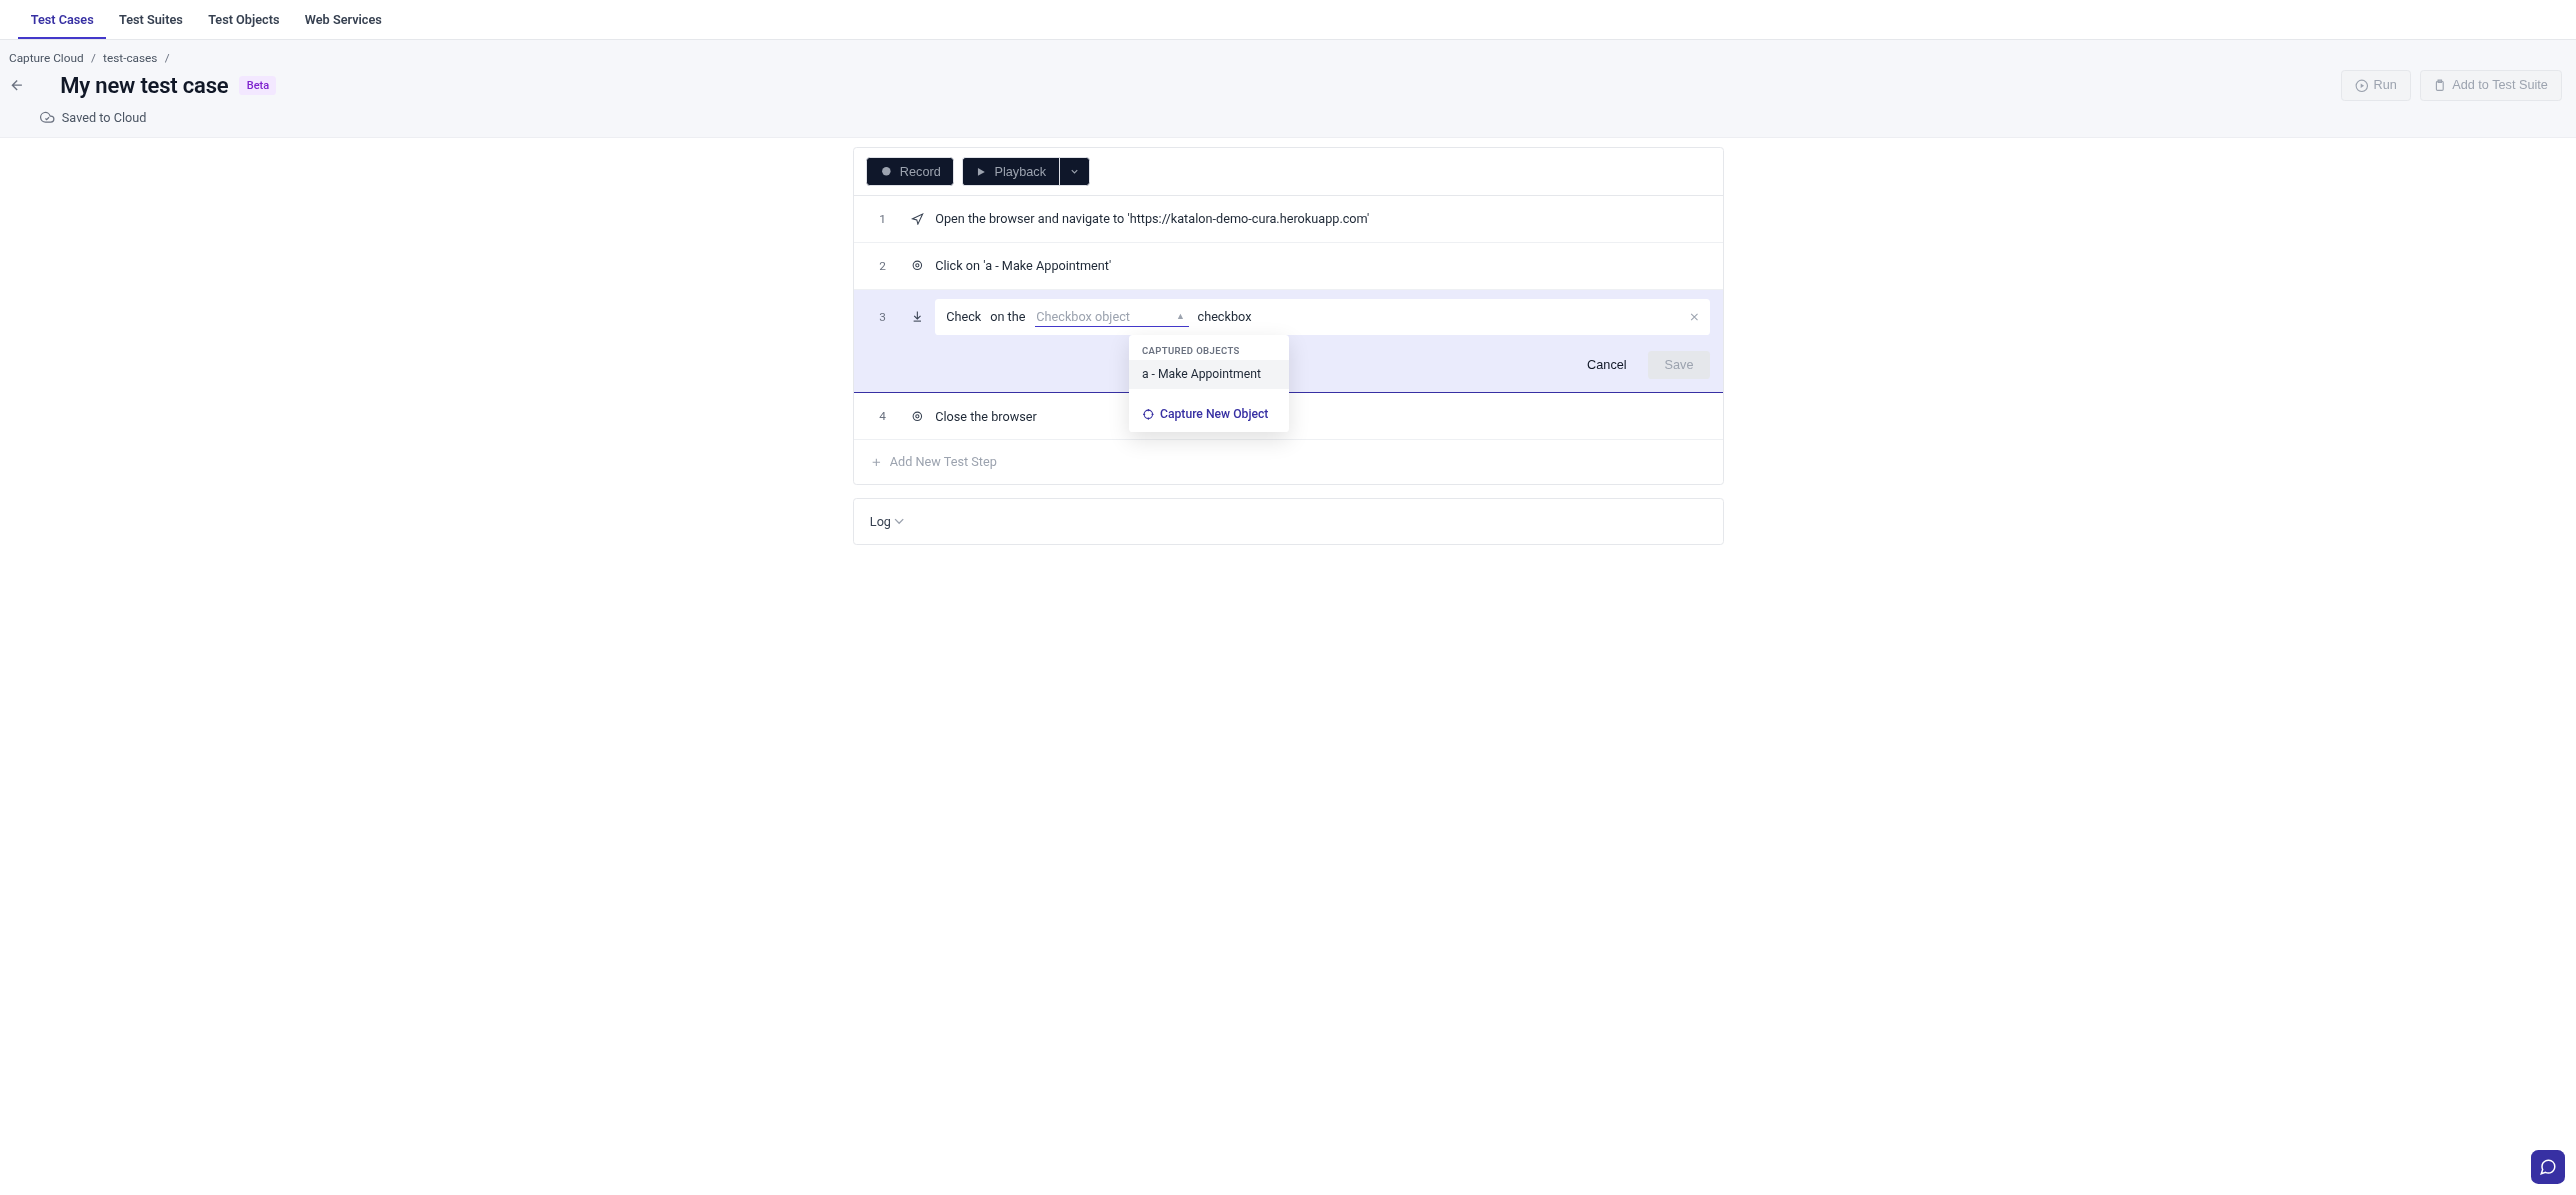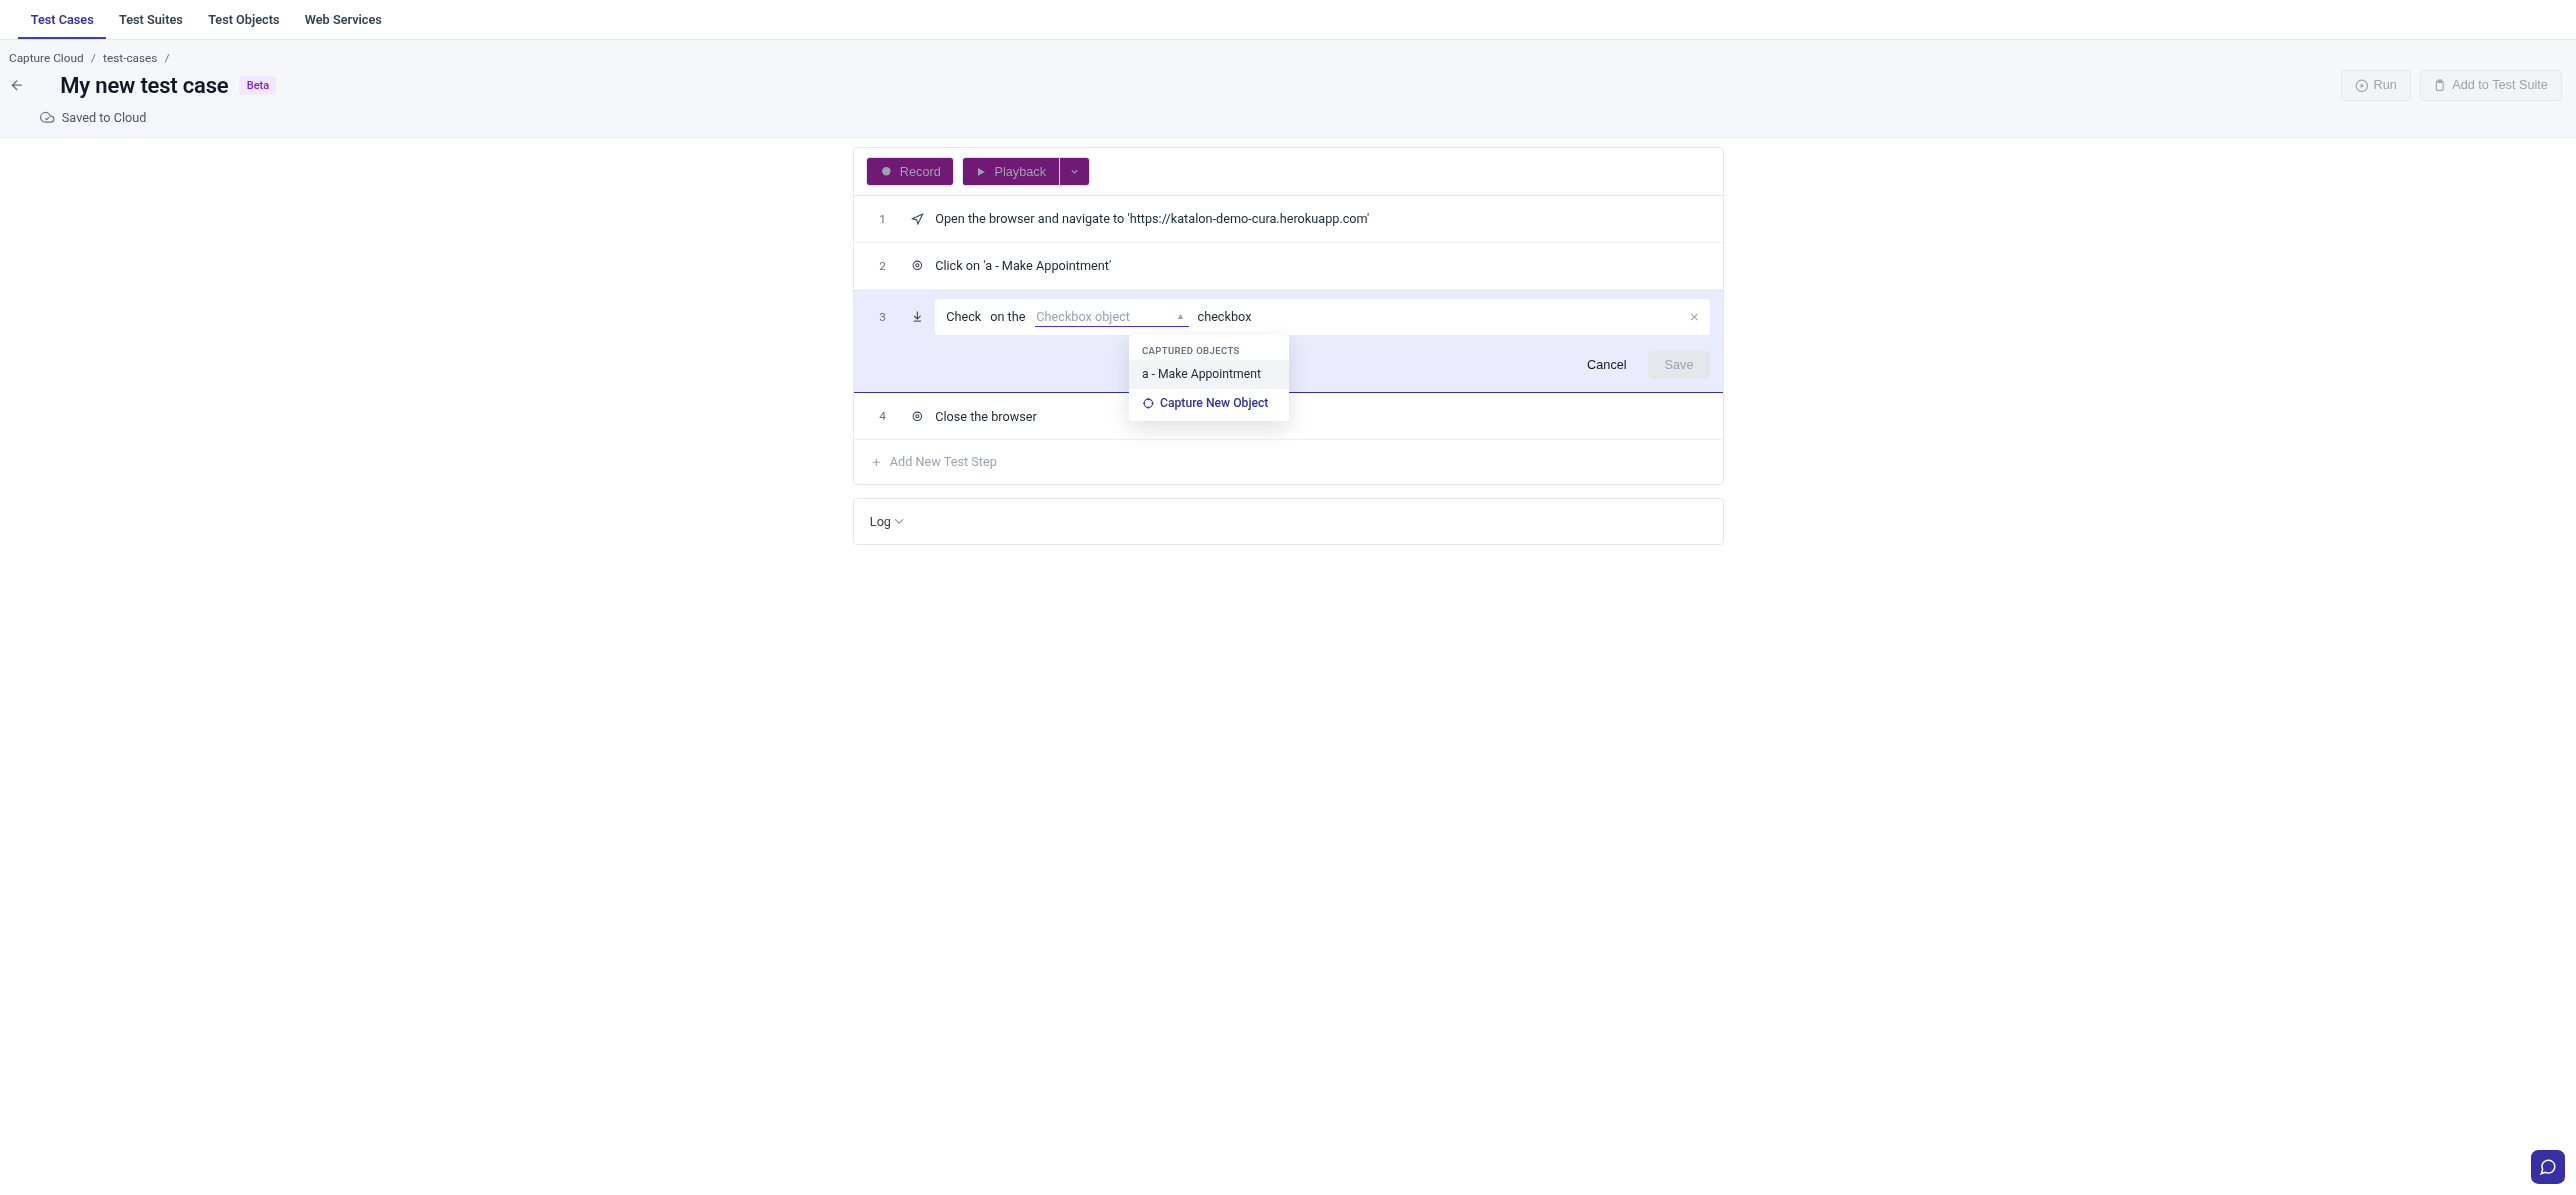--- a/index.html
+++ b/index.html
@@ -25,21 +25,21 @@
   .title-actions { display: flex; gap: 9px; padding-right: 5.4px; }
   .hdr-btn { display: inline-flex; align-items: center; gap: 5.4px; padding: 7.3px 12.7px; border-radius: 3.6px; border: 0.9px solid #e5e7eb; background: #f3f4f6; color: #9ca3af; font-size: 12.7px; font-weight: 500; cursor: not-allowed; justify-content: flex-end; }
   
   .saved-row { display: flex; align-items: center; gap: 7.3px; margin-top: 9px; padding-left: 31px; color: #4b5563; font-size: 12.7px; }
   
   
   .main-area { background: #fff; padding: 0; margin: 9px; border-radius: 1.8px; }
   .editor-card { width: 871px; margin: 0 auto; border: 0.9px solid #e5e7eb; border-radius: 3.6px; }
   
   .toolbar { padding: 9px 12.7px; border-bottom: 0.9px solid #e5e7eb; display: flex; gap: 7.3px; }
-  .tool-btn { display: inline-flex; align-items: center; gap: 7.3px; padding: 6.3px 12.7px; border: 0.9px solid #e0e2e8; border-radius: 3.6px; background: #701a75; color: #9ca3af; font-size: 12.7px; font-weight: 500; cursor: not-allowed; }
+  .tool-btn { display: inline-flex; align-items: center; gap: 7.3px; padding: 6.3px 12.7px; border: 0.9px solid #e0e2e8; border-radius: 3.6px; background: #0f172a; color: #9ca3af; font-size: 12.7px; font-weight: 500; cursor: not-allowed; }
   .tool-split { display: inline-flex; }
   .tool-split .tool-btn:first-child { border-radius: 3.6px 0 0 3.6px; border-right: none; }
   .tool-split .tool-btn.caret { border-radius: 0 3.6px 3.6px 0; padding: 6.3px 9px; }
   
   
   .steps { }
   .step-row { display: flex; align-items: center; padding: 15.4px 12.7px; border-bottom: 0.9px solid #eef0f3; font-size: 12.7px; position: relative; }
   .step-num { width: 33px; text-align: center; color: #6b7280; font-size: 11.8px; }
   .step-icon { width: 36px; text-align: center; color: #374151; display: inline-flex; justify-content: center; }
   .step-text { flex: 1; color: #1f2937; }
@@ -52,21 +52,21 @@
   .word { color: #1f2937; font-size: 12.7px; }
   .object-input { position: relative; border-bottom: 1.8px solid #4338ca; padding: 2.7px 18px 2.7px 1.8px; min-width: 154px; display: inline-flex; align-items: center; }
   .object-input .ph { color: #9ca3af; }
   .object-input .caret-up { position: absolute; right: 3.6px; color: #9ca3af; font-size: 9px; }
   
   
   .dropdown { position: absolute; top: 36px; left: 194px; width: 160px; background: #fff; border-radius: 3.6px; box-shadow: 0 7.3px 22px rgba(0,0,0,.12); z-index: 50; padding: 5.4px 0 3.6px; }
   .dropdown .dd-header { font-size: 9.5px; letter-spacing: 0.4px; color: #6b7280; padding: 5.4px 12.7px 3.6px; font-weight: 600; }
   .dropdown .dd-item { padding: 7.3px 12.7px; font-size: 12.2px; color: #1f2937; cursor: pointer; }
   .dropdown .dd-item:hover, .dropdown .dd-item.hl { background: #f3f4f6; }
-  .dropdown .dd-action { padding: 7.3px 12.7px; font-size: 12.2px; color: #3730a3; display: flex; align-items: center; gap: 5.4px; cursor: pointer; font-weight: 500; }
+  .dropdown .dd-action { padding: 7.3px 12.7px; font-size: 12.2px; color: #3730a3; display: flex; align-items: center; gap: 5.4px; cursor: pointer; font-weight: 500; margin-top: 11px; }
   
   .edit-actions { display: flex; justify-content: flex-end; gap: 12.7px; padding: 7.3px 12.7px 12.7px; align-items: center; }
   .cancel-btn { background: transparent; border: none; color: #111827; font-size: 12.7px; font-weight: 500; cursor: pointer; padding: 7.3px 9px; }
   .save-btn { background: #e5e7eb; border: none; color: #9ca3af; font-size: 12.7px; font-weight: 500; padding: 7.3px 16.3px; border-radius: 3.6px; cursor: not-allowed; }
   
   .add-step { padding: 14.5px 16.3px; color: #9ca3af; font-size: 12.7px; display: flex; align-items: center; gap: 7.3px; cursor: pointer; }
   
   
   .log-panel { width: 871px; margin: 12.7px auto 0; border: 0.9px solid #e5e7eb; border-radius: 3.6px; padding: 14.5px 16.3px; display: flex; align-items: center; color: #374151; font-size: 12.7px; cursor: pointer; }
   .chevron-down { color: #9ca3af; }

